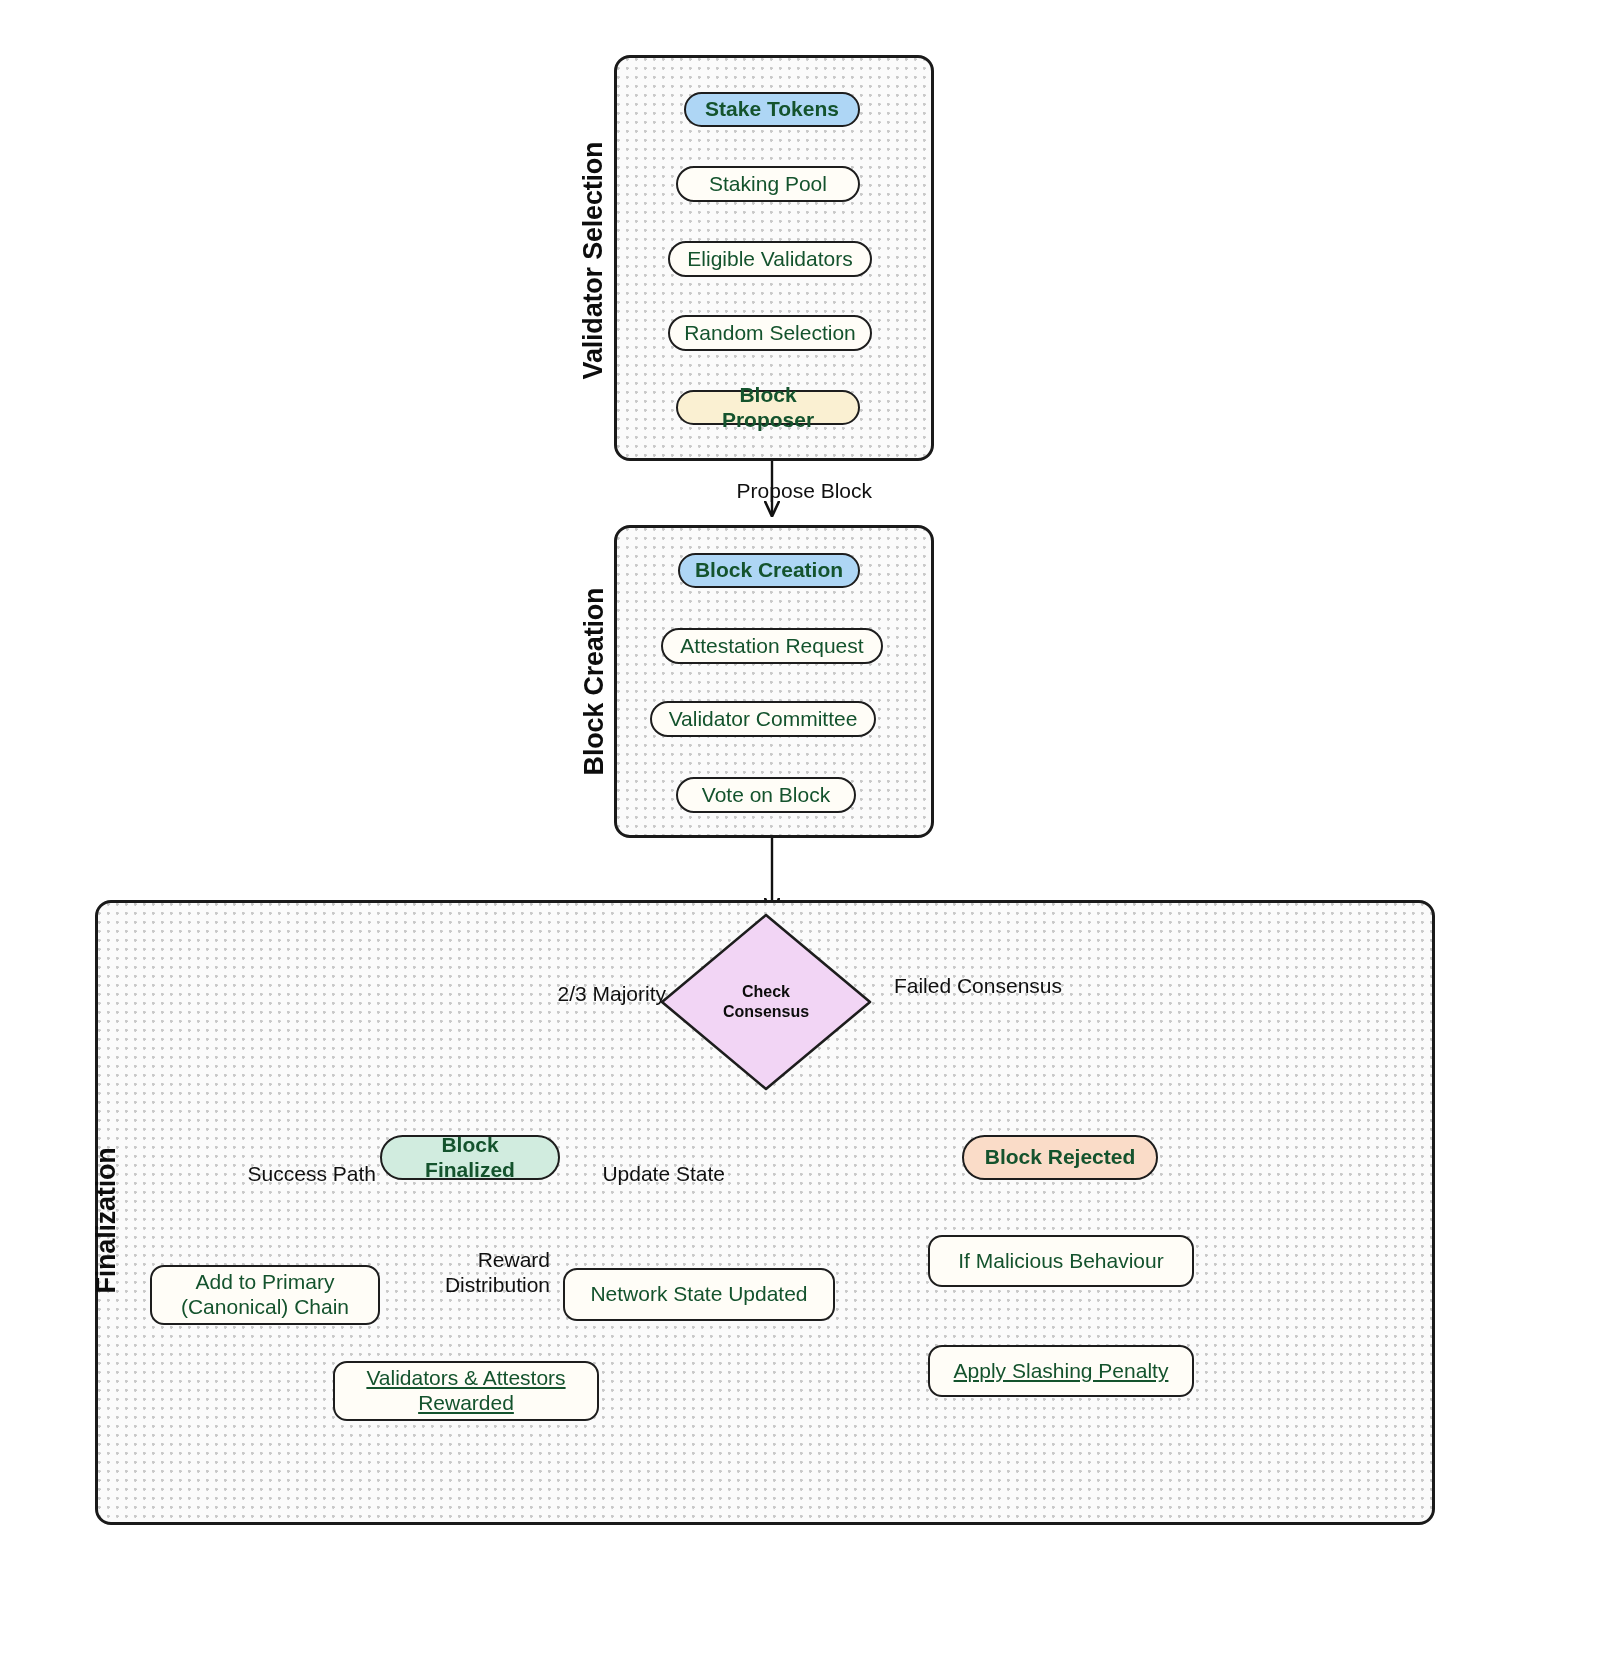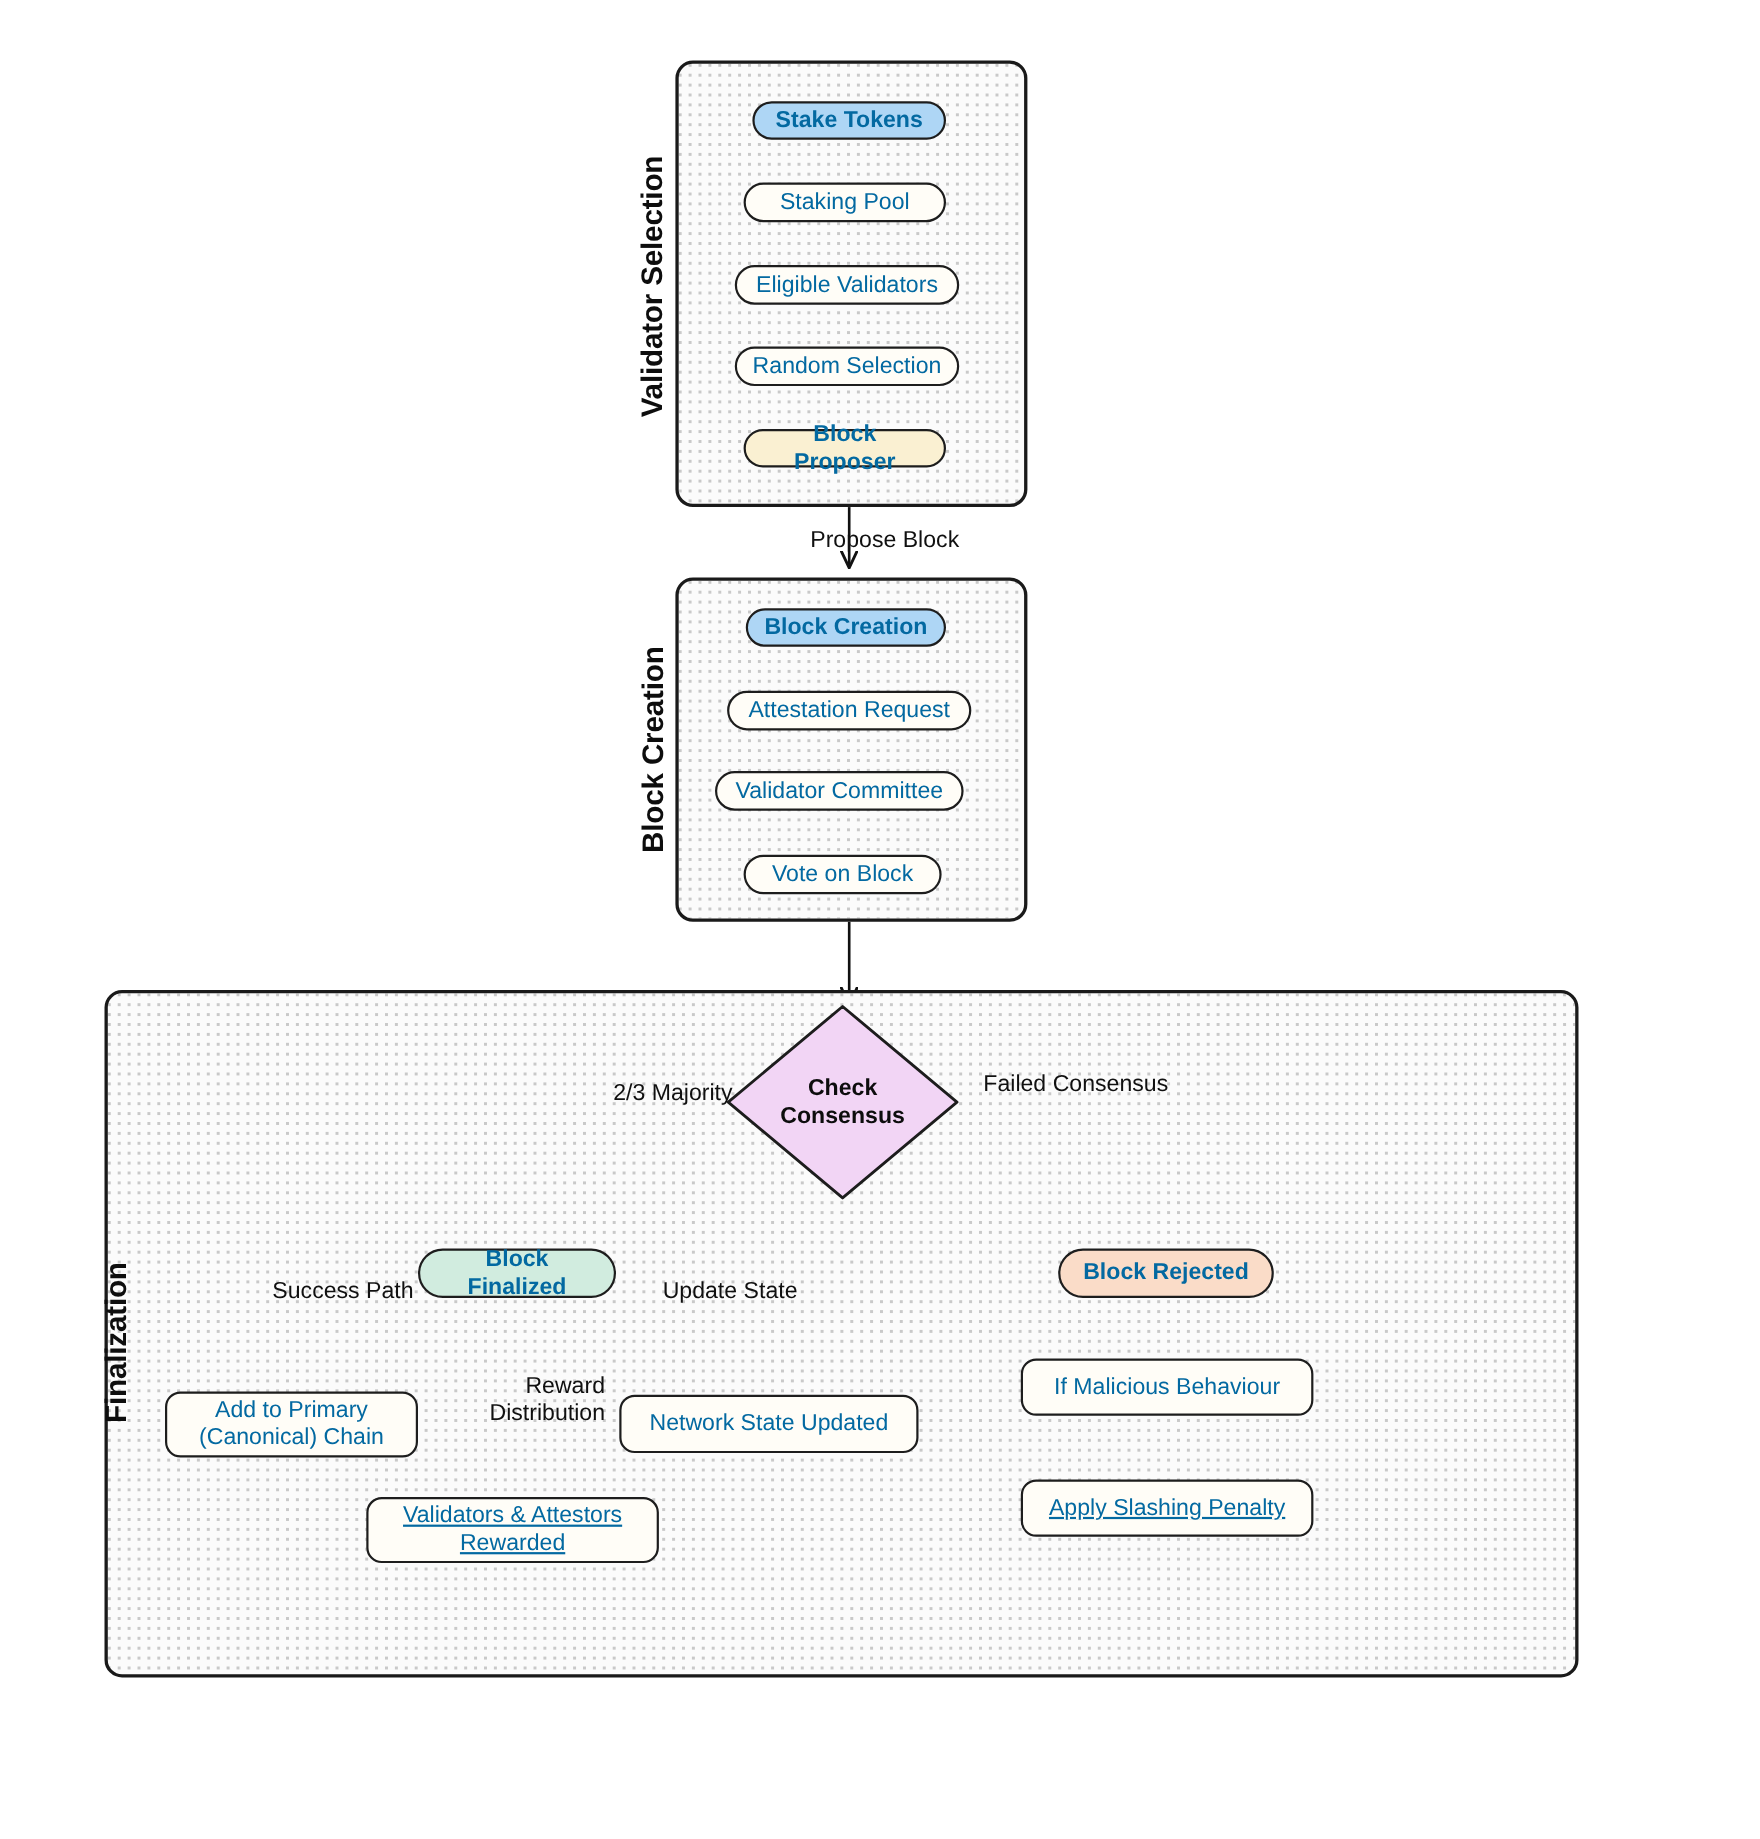--- a/index.html
+++ b/index.html
@@ -45,21 +45,21 @@
   
   .node {
     position: absolute;
     display: flex;
     align-items: center;
     justify-content: center;
     text-align: center;
     border: 2.2px solid #1d1d1d;
     border-radius: 999px;
     background: #fffdf7;
-    color: #0369a1;
+    color: #14532d;
     font-size: 21px;
     line-height: 1.18;
     padding: 4px 14px;
     white-space: pre-line;
   }
   .node.bold { font-weight: 700; }
 
   
   .diamond-wrap {
     position: absolute;
@@ -69,21 +69,21 @@
   }
   .diamond-shape {
     position: absolute;
     top: 0; left: 0;
     width: 100%; height: 100%;
   }
   .diamond-text {
     position: relative;
     z-index: 2;
     text-align: center;
-    font-size: 21px;
+    font-size: 16px;
     font-weight: 700;
     color: #0d0d0d;
     line-height: 1.25;
     white-space: pre-line;
   }
 
   
   .edge-label {
     position: absolute;
     font-size: 21px;

